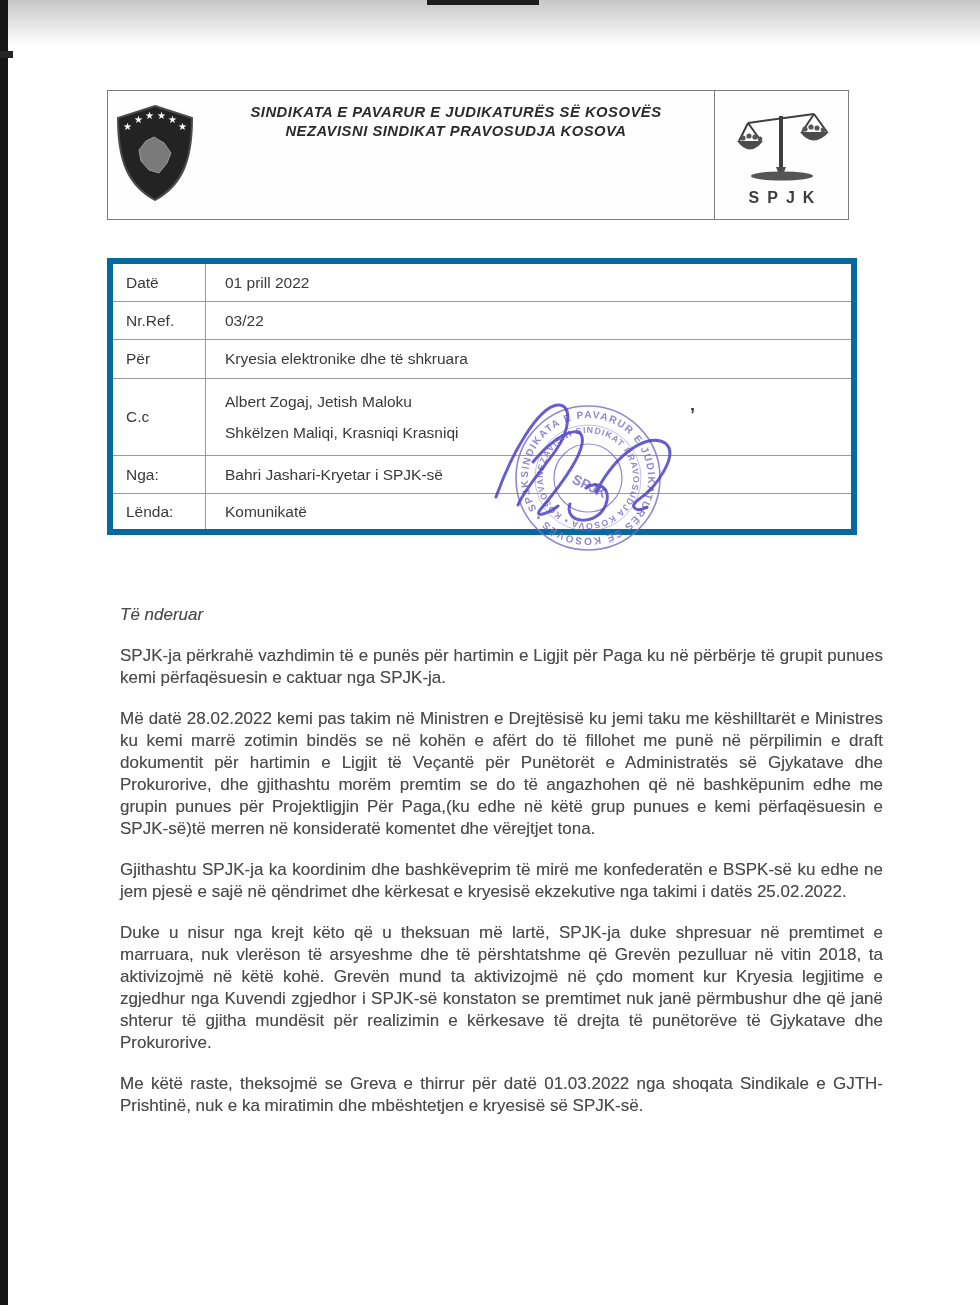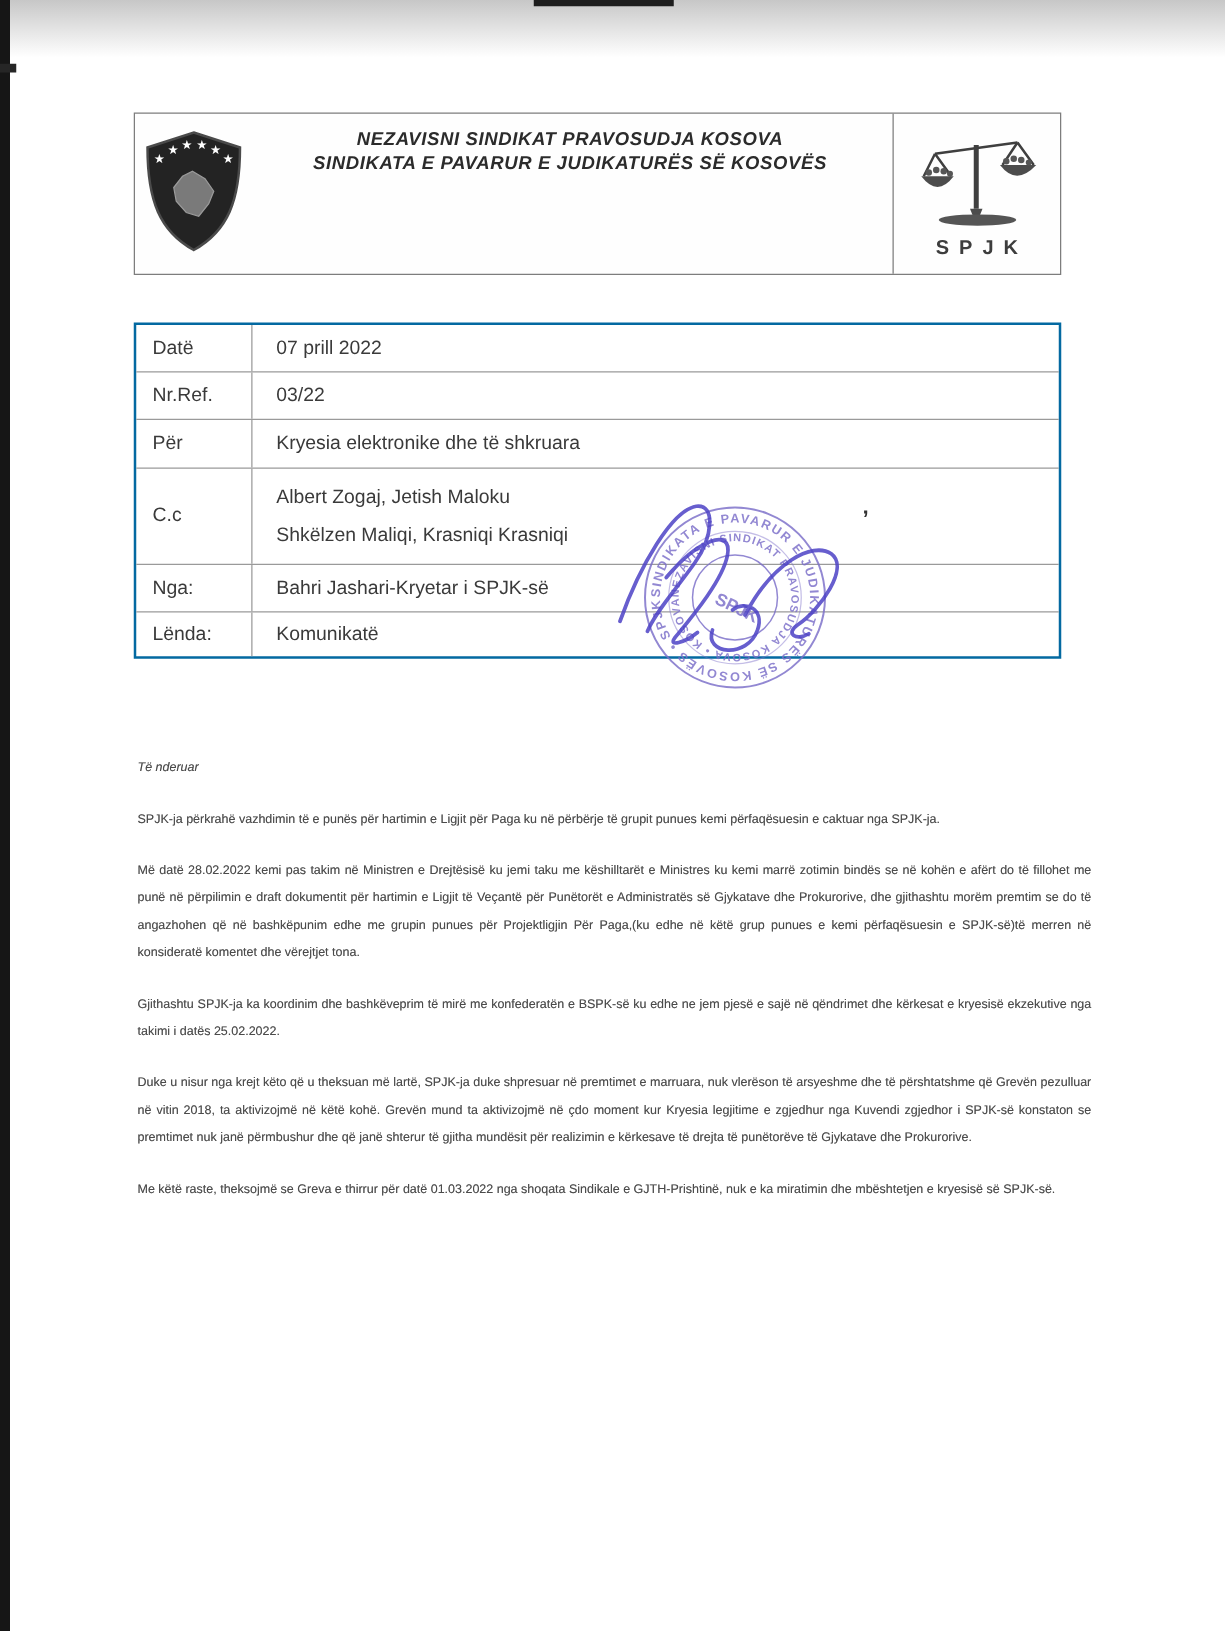--- a/index.html
+++ b/index.html
@@ -20,39 +20,39 @@
           margin-bottom:16px;white-space:nowrap;color:#3a3a3a;}
   .org-name{font-size:14.8px;font-weight:bold;font-style:italic;line-height:18.5px;
           letter-spacing:.5px;white-space:nowrap;color:#2b2b2b;}
   .spjk-cell{position:absolute;right:0;top:0;width:133px;height:100%;
           border-left:1px solid #7d7d7d;text-align:center;}
   .scales{margin-top:10px;}
   .spjk-label{font-size:16px;font-weight:bold;letter-spacing:8px;color:#3d3d3d;
           margin-top:2px;margin-left:8px;}
 
   
-  .meta-table{position:absolute;left:107px;top:258px;width:738px;border:2px solid #0369a1;
+  .meta-table{position:absolute;left:107px;top:258px;width:738px;border:6px solid #0369a1;
           background:transparent;color:#3a3a3a;font-size:15.5px;}
   .mrow{display:flex;border-top:1px solid #9a9a9a;}
   .mrow:first-child{border-top:none;}
   .mcell-label{width:93px;border-right:1px solid #9a9a9a;display:flex;align-items:center;
           padding-left:13px;box-sizing:border-box;flex:none;}
   .mcell-value{flex:1;display:flex;align-items:center;padding-left:19px;box-sizing:border-box;}
   .h37{height:37px;} .h38{height:38px;} .h35{height:35px;}
   .h76{height:76px;}
   .mcell-multi{flex-direction:column;align-items:flex-start;justify-content:center;gap:13px;}
 
   
   .stamp-svg{position:absolute;left:498px;top:388px;opacity:.82;}
   .sig-svg{position:absolute;left:478px;top:392px;opacity:.85;}
   .pen-mark{position:absolute;left:690px;top:405px;font-size:18px;color:#333;font-weight:bold;}
 
   
-  .letter{position:absolute;left:110px;top:604px;width:763px;color:#4b4b4b;
-          font-size:10px;line-height:22px;text-shadow:0 0 .5px rgba(95,95,95,.55);}
+  .letter{position:absolute;left:120px;top:604px;width:763px;color:#4b4b4b;
+          font-size:17px;line-height:22px;text-shadow:0 0 .5px rgba(95,95,95,.55);}
   .letter p{margin:0 0 19px 0;text-align:justify;}
   .salutation{font-style:italic;text-align:left !important;}
 </style>
 </head>
 <body>
 
 <div class="screen">
 
   <div class="top-gradient"></div>
   <div class="left-strip"></div>
@@ -68,22 +68,22 @@
           <text x="20" y="20">★</text>
           <text x="31" y="16">★</text>
         <text x="43" y="16">★</text>
           <text x="54" y="20">★</text>
           <text x="64" y="27">★</text>
       </g>
       <path d="M40,34 L50,40 L57,50 L53,60 L45,70 L35,67 L27,58 L25,47 L32,38 Z" fill="#7a7a7a" stroke="#9a9a9a" stroke-width="1"></path>
     </svg>
 
     <div class="org-lines">
+      <div class="org-name">SINDIKATA E PAVARUR E JUDIKATURËS SË KOSOVËS</div>
       <div class="org-name">NEZAVISNI SINDIKAT PRAVOSUDJA KOSOVA</div>
-      <div class="org-name">SINDIKATA E PAVARUR E JUDIKATURËS SË KOSOVËS</div>
     </div>
 
     <div class="spjk-cell">
       <svg class="scales" width="96" height="82" viewBox="0 0 96 82">
         <g stroke="#3f3f3f" fill="none" stroke-width="2">
           <path d="M14,22 L80,13"></path>
           <path d="M47,15 L47,66" stroke-width="4"></path>
           <path d="M14,22 L5,40 M14,22 L27,40"></path>
           <path d="M80,13 L68,31 M80,13 L93,31"></path>
         </g>
@@ -102,21 +102,21 @@
         <path d="M42,66 L52,66 L50,71 L44,71 Z" fill="#4c4c4c"></path>
         <ellipse cx="48" cy="75" rx="31" ry="4.5" fill="#555555"></ellipse>
       </svg>
       <div class="spjk-label">SPJK</div>
     </div>
   </div>
 
   <div class="meta-table">
     <div class="mrow h37">
       <div class="mcell-label">Datë</div>
-      <div class="mcell-value">07 prill 2022</div>
+      <div class="mcell-value">01 prill 2022</div>
     </div>
     <div class="mrow h37">
       <div class="mcell-label">Nr.Ref.</div>
       <div class="mcell-value">03/22</div>
     </div>
     <div class="mrow h38">
       <div class="mcell-label">Për</div>
       <div class="mcell-value">Kryesia elektronike dhe të shkruara</div>
     </div>
     <div class="mrow h76">

